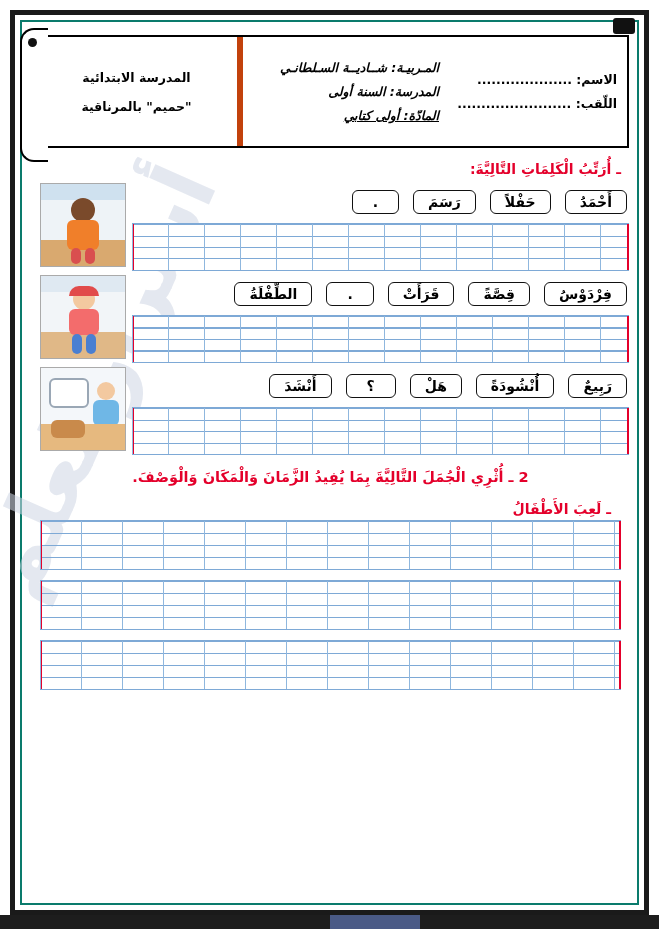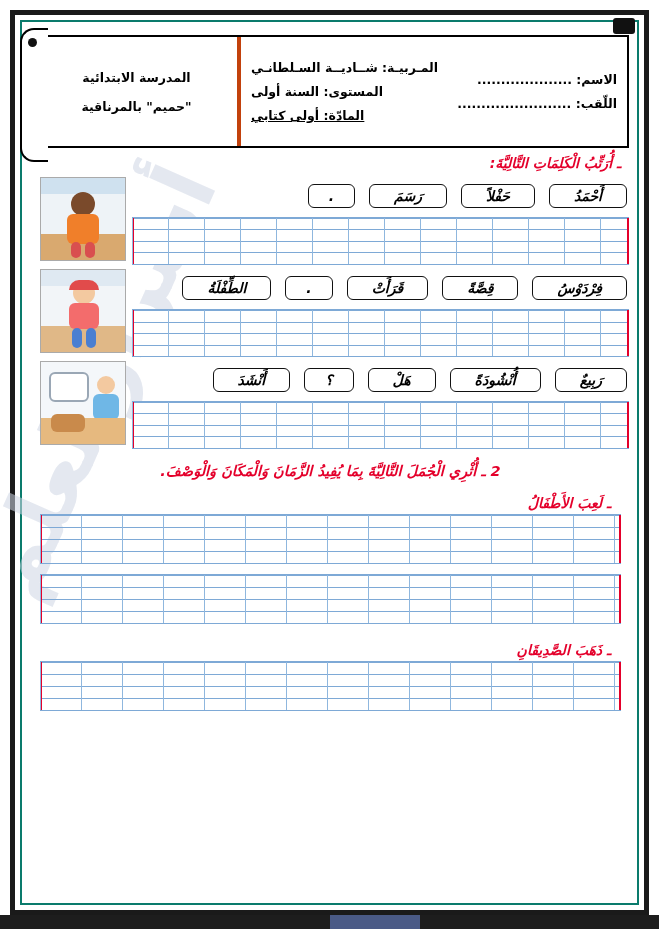--- a/index.html
+++ b/index.html
@@ -57,24 +57,25 @@
   .hcell.school{
     width:203px;
     border-left:2px solid #000;
     align-items:center;
     text-align:center;
     font-weight:bold;
     gap:14px;
   }
   .hcell.teacher{
     width:212px;
-    border-left:4px solid #c2410c;
-    align-items:flex-end;
+    border-left:6px solid #c2410c;
+    align-items:flex-start;
     text-align:center;
     font-weight:bold;
+    font-style:italic;
   }
   .hcell.student{
     width:178px;
     align-items:flex-start;
     text-align:left;
     font-weight:bold;
   }
   .hrow{white-space:nowrap;}
   .underlined{ text-decoration:underline; }
   
@@ -115,24 +116,23 @@
     transform:rotate(-66deg);
     transform-origin:center;
     white-space:nowrap;
     pointer-events:none;
     z-index:1;
     letter-spacing:4px;
   }
   
   .content{
     position:absolute;
-    left:32px;top:152px;
+    left:32px;top:158px;
     width:597px;
     z-index:3;
-    font-style:italic;
   }
   .inst{
     color:#e4002b;
     font-weight:bold;
     text-align:right;
     font-size:14px;
     padding:3px 8px 6px 8px;
     direction:rtl;
   }
   .inst2{
@@ -168,21 +168,21 @@
     flex-direction:row;
     justify-content:flex-start;
     align-items:center;
     gap:14px;
     padding:4px 2px 6px 2px;
     min-height:30px;
   }
   .word{
     border:1.6px solid #111;
     border-radius:6px;
-    padding:3px 24px;
+    padding:3px 14px;
     font-size:14px;
     font-weight:bold;
     background:#fff;
     white-space:nowrap;
     color:#000;
   }
   .word.dot{padding:3px 20px;}
   
   .lines{
     height:46px;
@@ -264,21 +264,21 @@
 
   <div class="watermark">أسرارالعلم</div>
 
   <div class="header">
     <div class="hcell student">
       <div class="hrow">الاسم: ....................</div>
       <div class="hrow">اللّقب: ........................</div>
     </div>
     <div class="hcell teacher">
       <div class="hrow">المـربيـة: شــاديــة السـلطانـي</div>
-      <div class="hrow">المستوى: السنة  أولى</div>
+      <div class="hrow">المدرسة: السنة  أولى</div>
       <div class="hrow underlined">المادّة: أولى كتابي</div>
     </div>
     <div class="hcell school">
       <div class="hrow">المدرسة الابتدائية</div>
       <div class="hrow">"حميم" بالمرناقية</div>
     </div>
   </div>
 
   <div class="content">
 
@@ -370,21 +370,20 @@
     <div class="wide-lines">
       <div class="edge r"></div>
       <div class="edge l"></div>
     </div>
 
     <div class="wide-lines">
       <div class="edge r"></div>
       <div class="edge l"></div>
     </div>
 
-    <div class="q2-label">ـ ذَهَبَ الصَّدِيقَانِ</div>
     <div class="wide-lines">
       <div class="edge r"></div>
       <div class="edge l"></div>
     </div>
 
   </div>
 
   <div class="bottom-bar">
     <div class="bb1"></div>
     <div class="bb2"></div>

